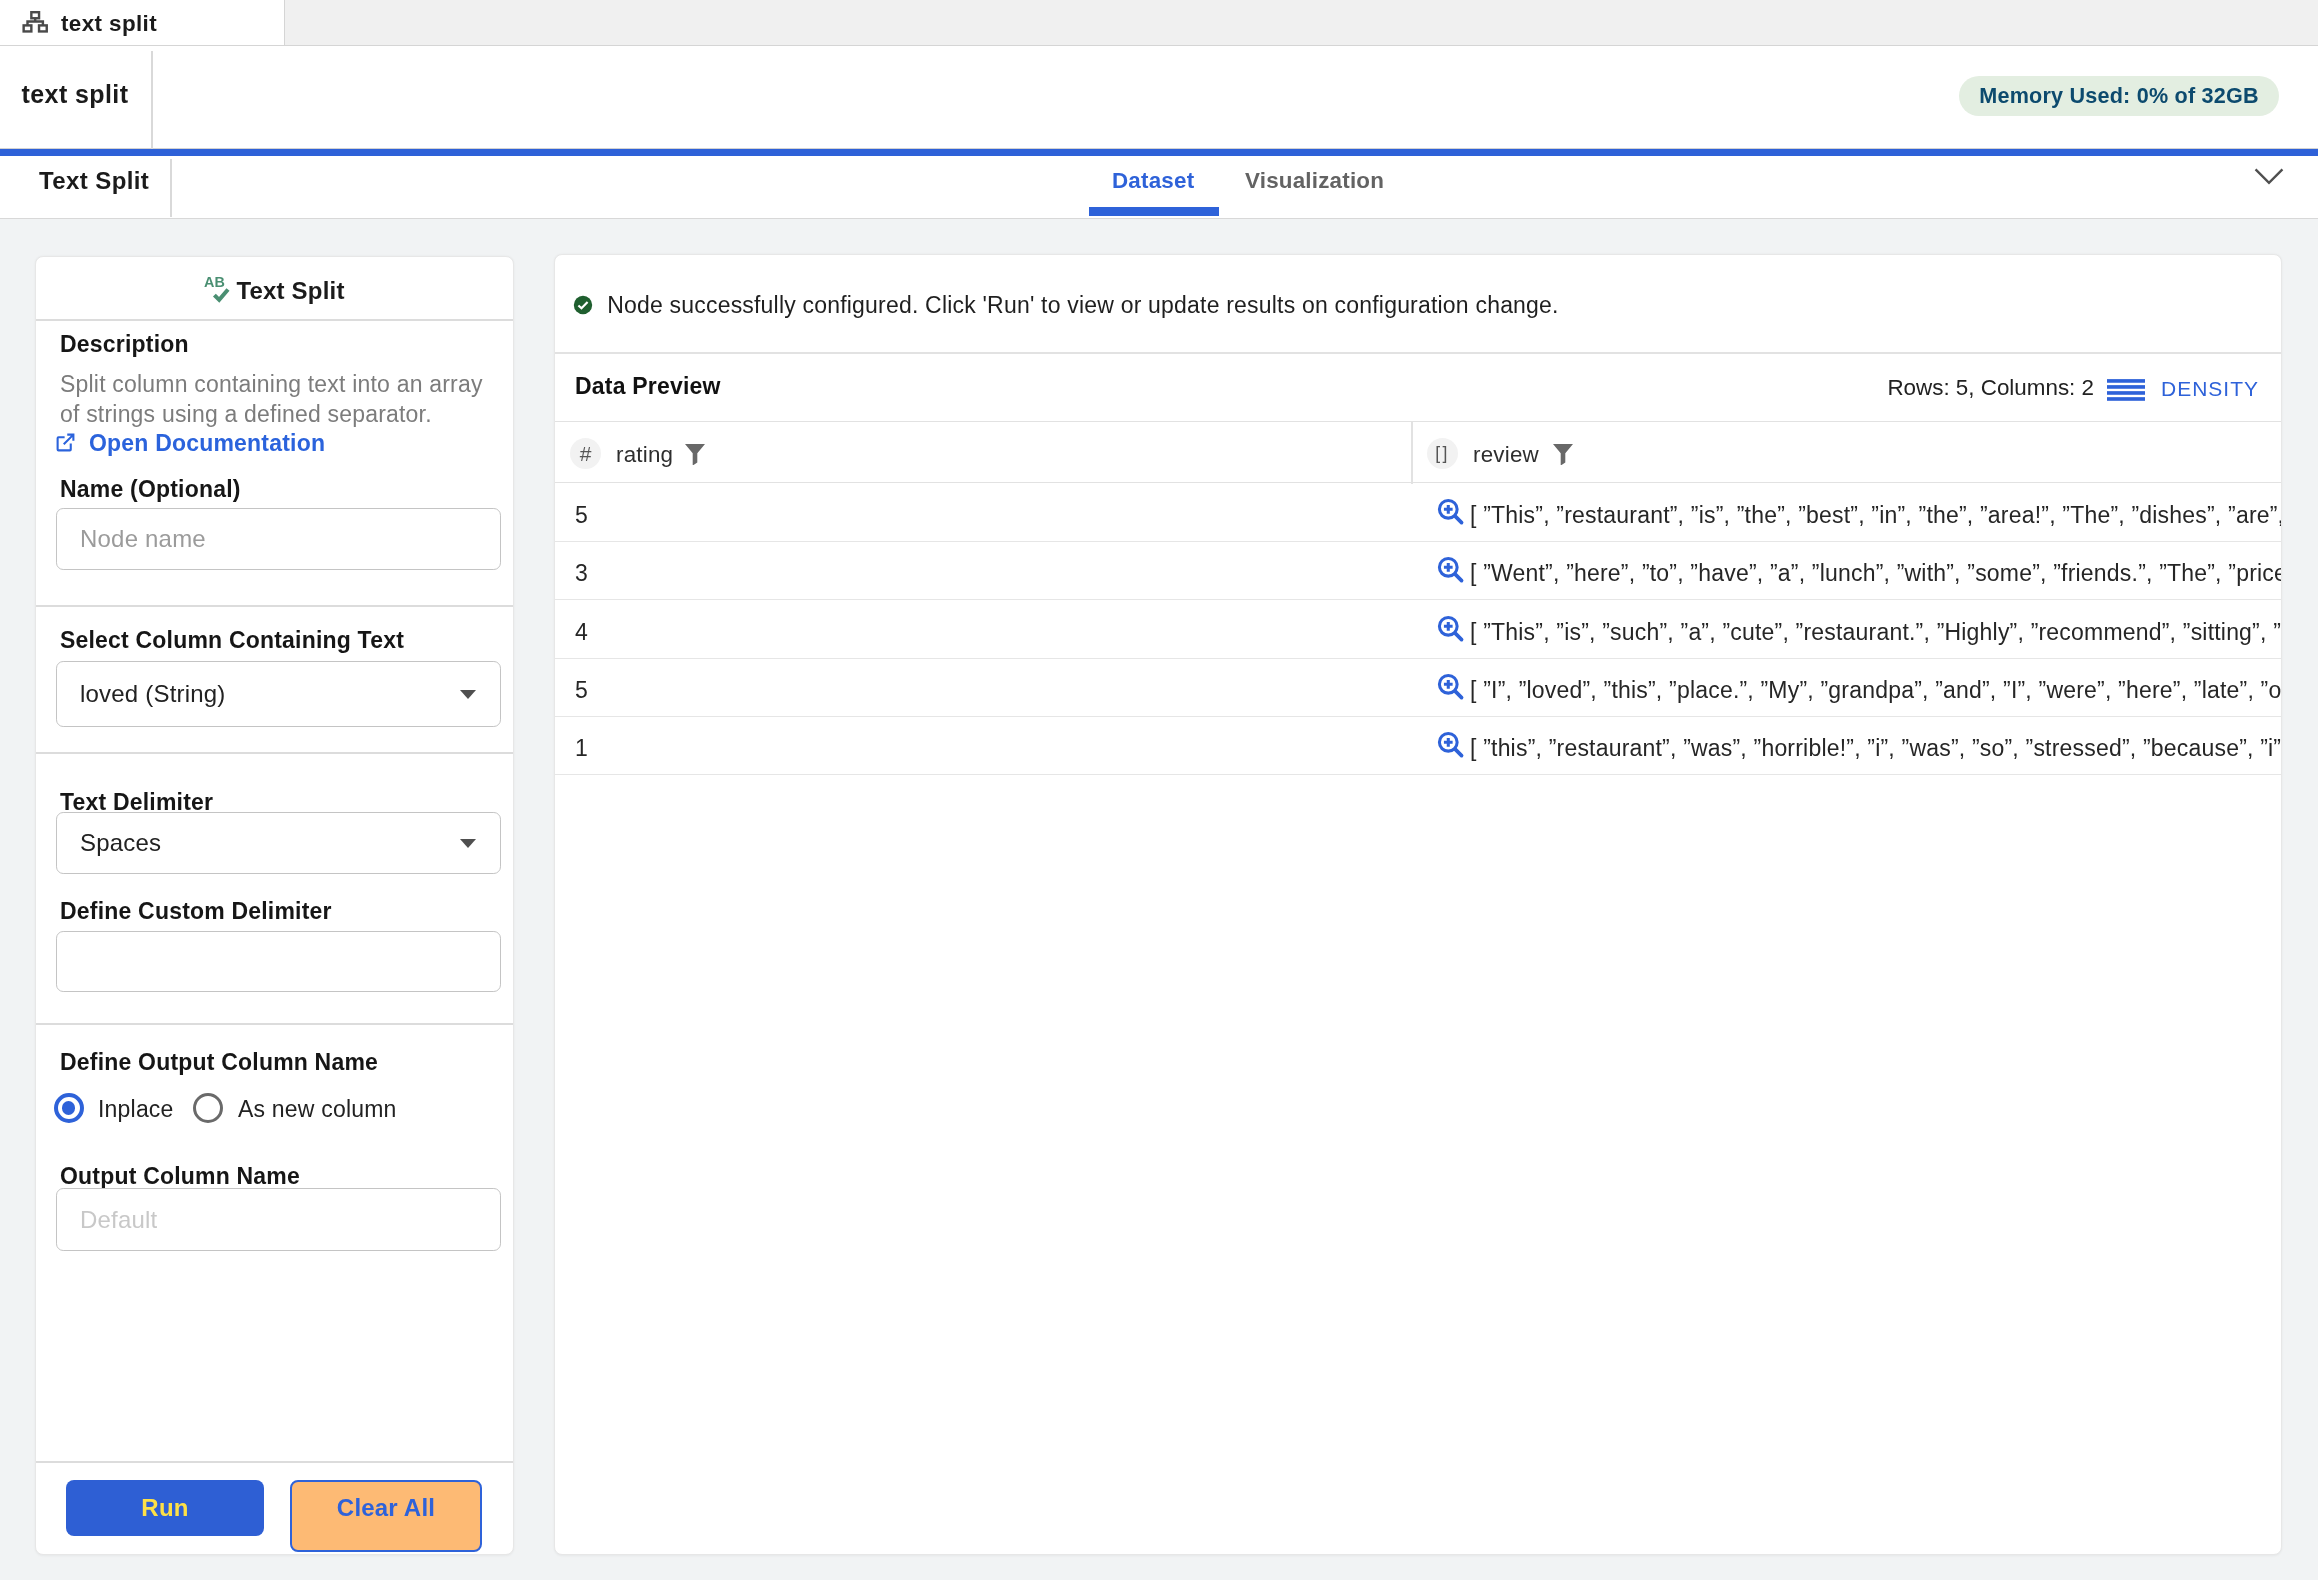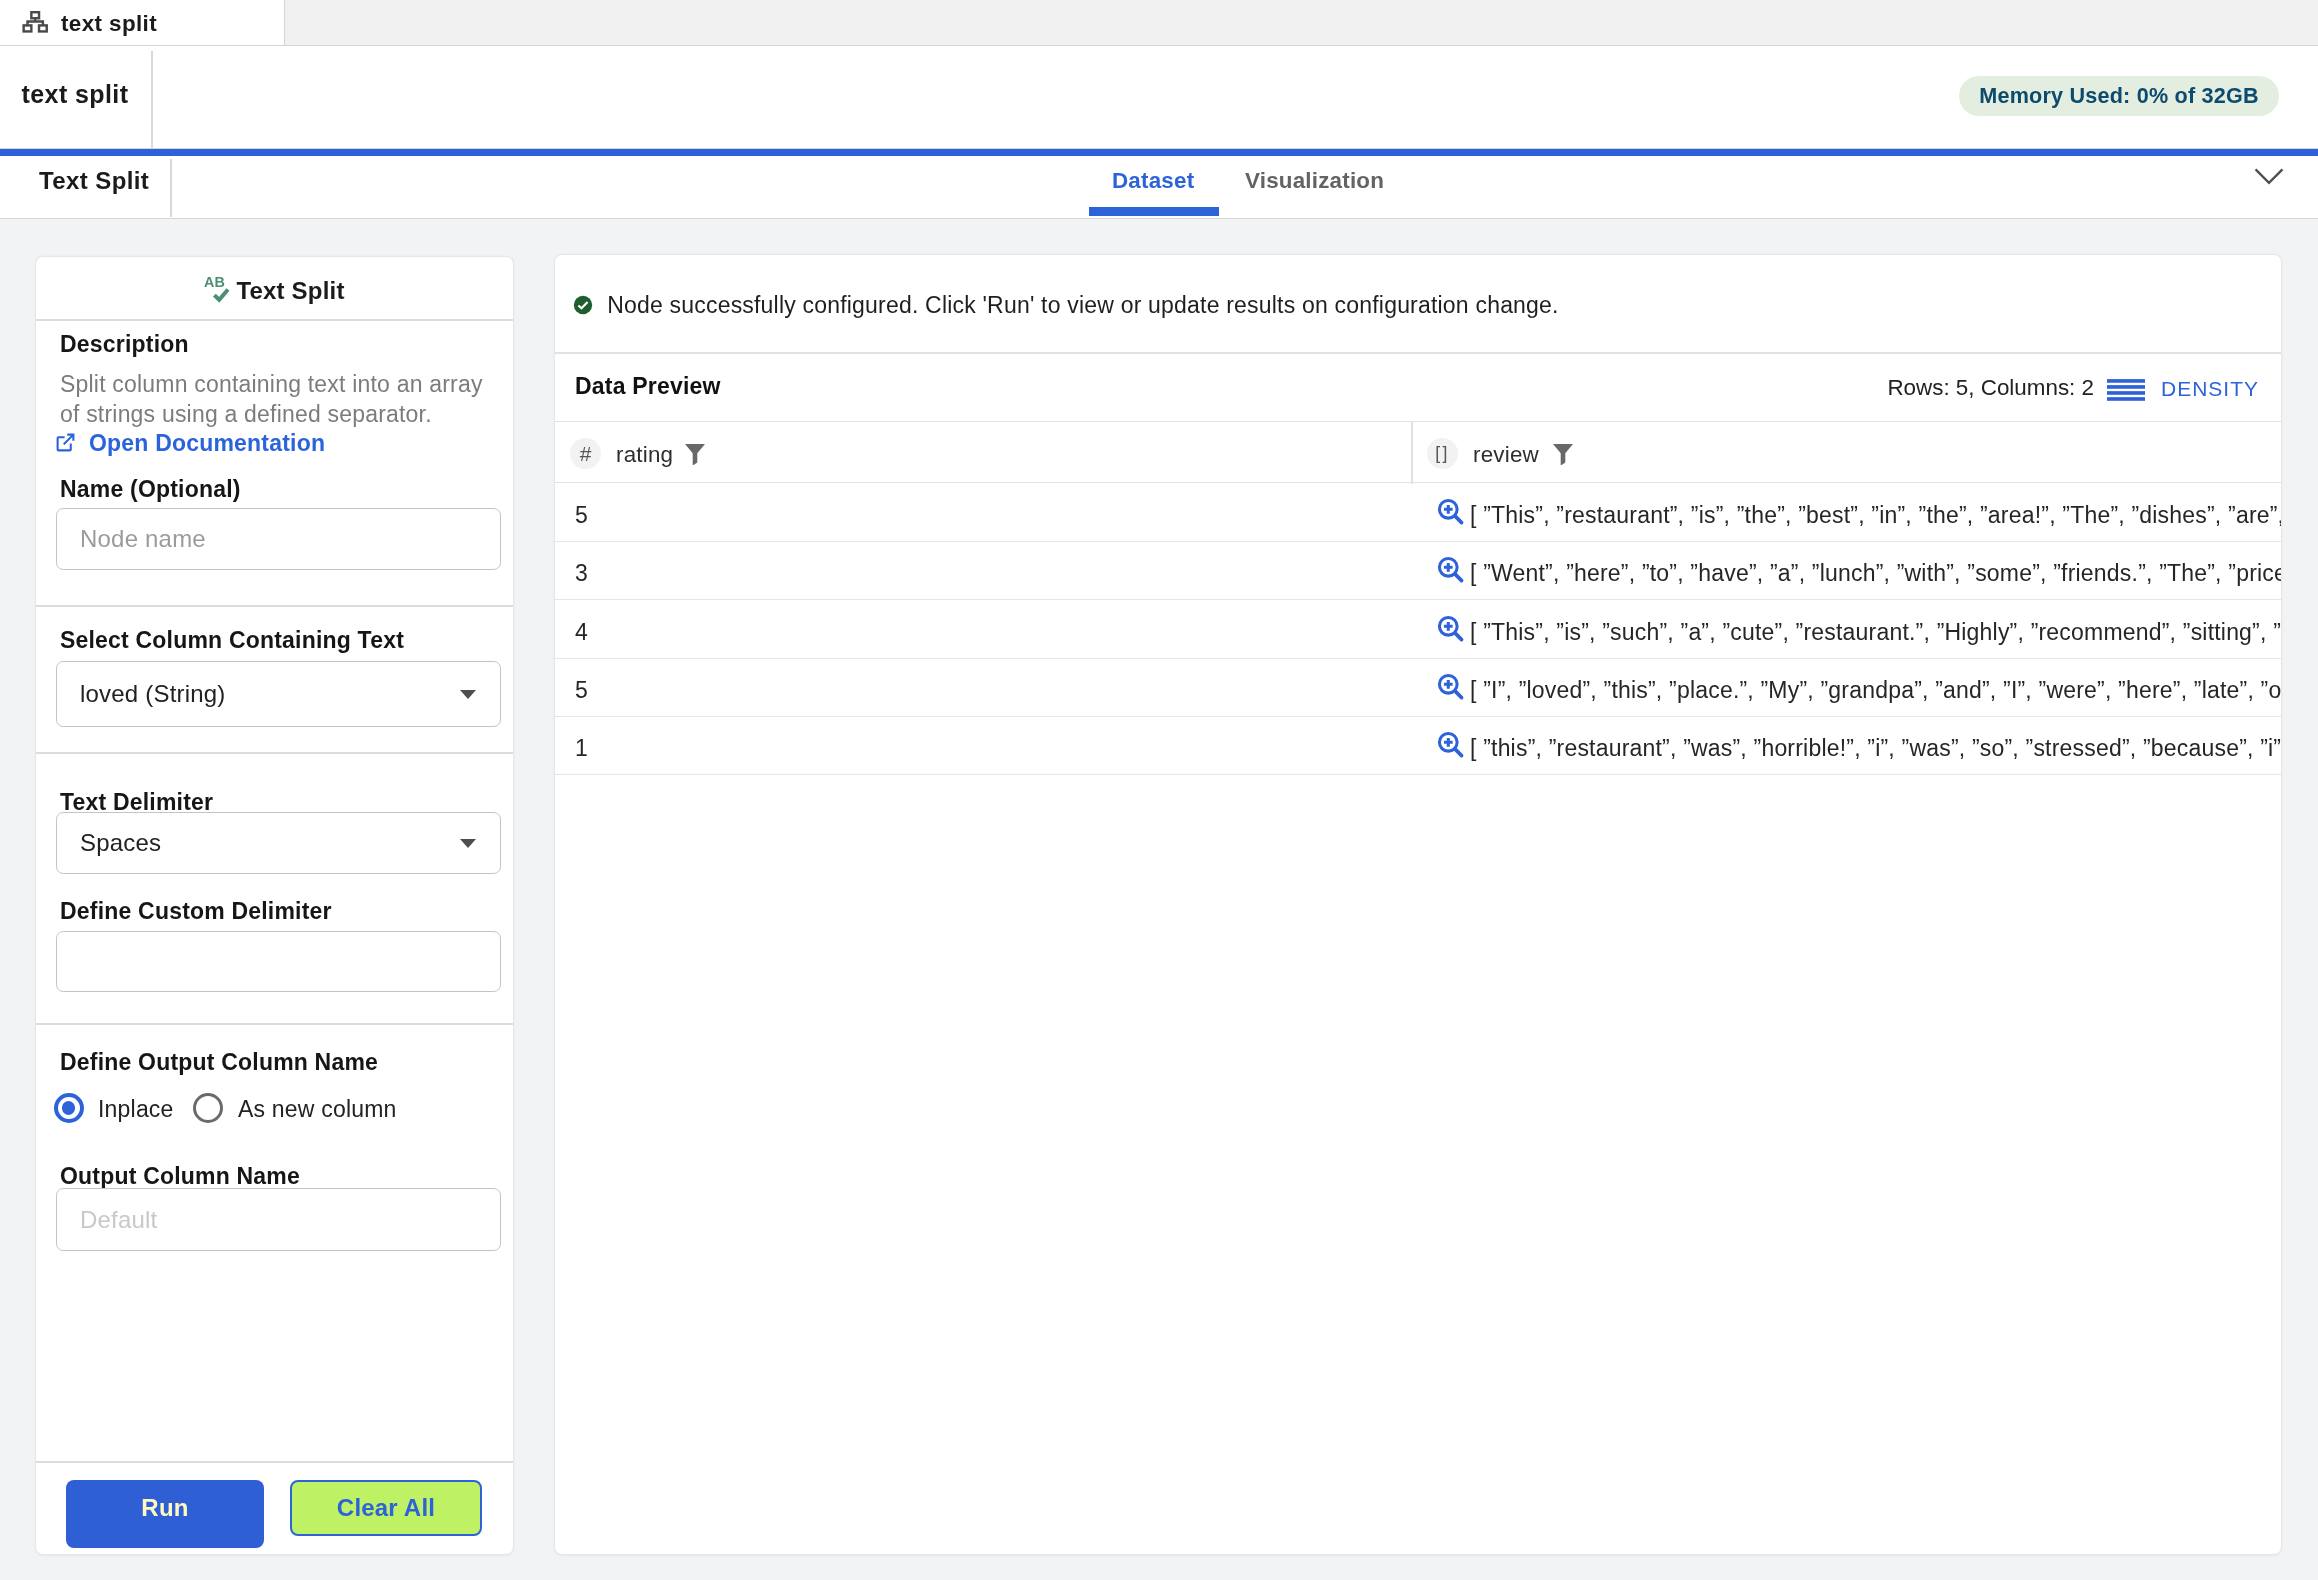--- a/index.html
+++ b/index.html
@@ -46,22 +46,22 @@
 .caret { position:absolute; right:24px; top:50%; margin-top:-4px; width:0; height:0; border-left:8px solid transparent; border-right:8px solid transparent; border-top:9.6px solid #4f4f4f; }
 
 
 .radio { position:absolute; width:30px; height:30px; border-radius:50%; }
 .radio.sel { border:4px solid #2e62d9; }
 .radio.sel::after { content:""; position:absolute; left:50%; top:50%; width:13.6px; height:13.6px; margin:-6.8px 0 0 -6.8px; border-radius:50%; background:#2e62d9; }
 .radio.un { border:3.2px solid #6a6a6a; }
 .rlabel { position:absolute; font-size:23px; color:#222; letter-spacing:0.2px; }
 
 
-#btn-run { position:absolute; left:30px; top:1223px; width:198px; height:68px; background:#2e5fd4; border-radius:8px; color:#fef9c3; font-size:24px; font-weight:bold; text-align:center; line-height:56px; letter-spacing:0.2px; }
-#btn-clear { position:absolute; left:254px; top:1223px; width:192px; height:56px; background:#bef264; border:2.4px solid #2e62d9; border-radius:8px; color:#2e62d9; font-size:24px; font-weight:bold; text-align:center; line-height:51px; letter-spacing:0.2px; }
+#btn-run { position:absolute; left:30px; top:1223px; width:198px; height:56px; background:#2e5fd4; border-radius:8px; color:#fde047; font-size:24px; font-weight:bold; text-align:center; line-height:56px; letter-spacing:0.2px; }
+#btn-clear { position:absolute; left:254px; top:1223px; width:192px; height:72px; background:#fdba74; border:2.4px solid #2e62d9; border-radius:8px; color:#2e62d9; font-size:24px; font-weight:bold; text-align:center; line-height:51px; letter-spacing:0.2px; }
 
 
 #succrow { position:absolute; left:18.4px; top:37px; font-size:23px; color:#1f1f1f; letter-spacing:0.2px; }
 #dp-title { position:absolute; left:20px; top:118px; font-size:23px; font-weight:bold; color:#111; letter-spacing:0.2px; }
 #thead { position:absolute; left:0; top:166px; width:1728px; height:62px; border-top:1.6px solid #e2e2e2; border-bottom:1.6px solid #e2e2e2; }
 #thead .colline { position:absolute; left:856px; top:0; width:1.6px; height:62px; background:#e2e2e2; }
 .badge { position:absolute; width:31px; height:31px; border-radius:50%; background:#f2f2f2; color:#555; text-align:center; }
 .hname { position:absolute; top:20px; font-size:22.4px; color:#2e2e2e; letter-spacing:0.2px; }
 .trow { position:absolute; left:0; width:1728px; height:58px; border-bottom:1.6px solid #e6e6e6; font-size:23px; color:#262626; }
 .trow .num { position:absolute; left:20px; top:17.6px; }

